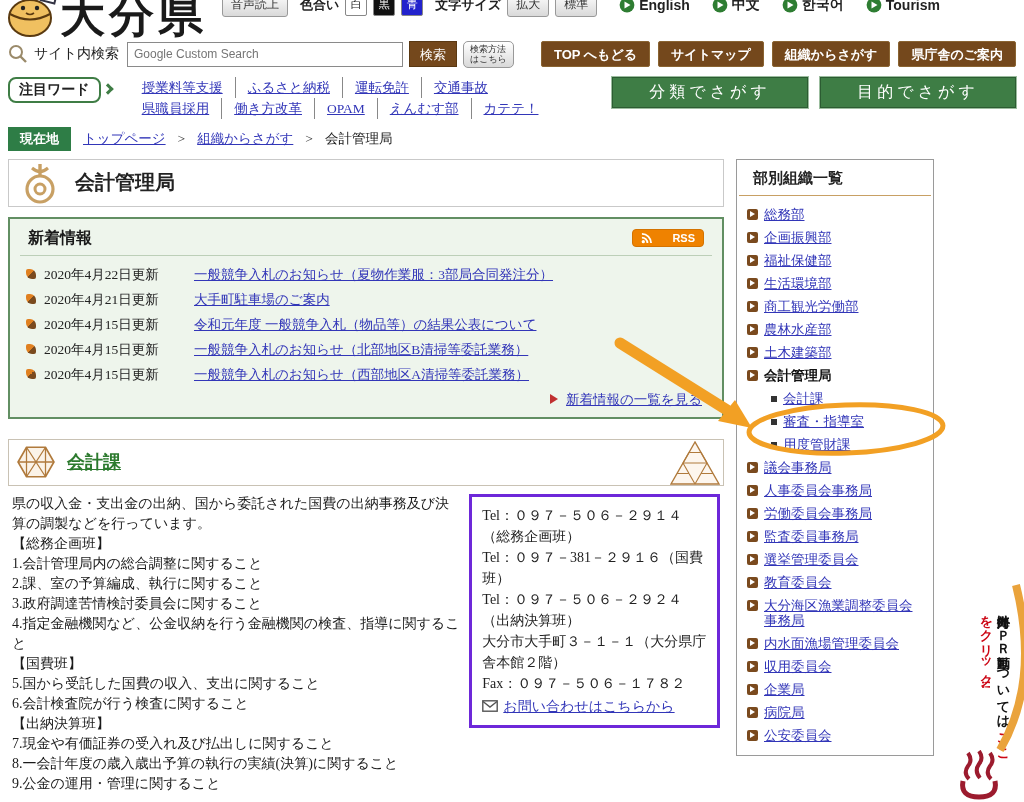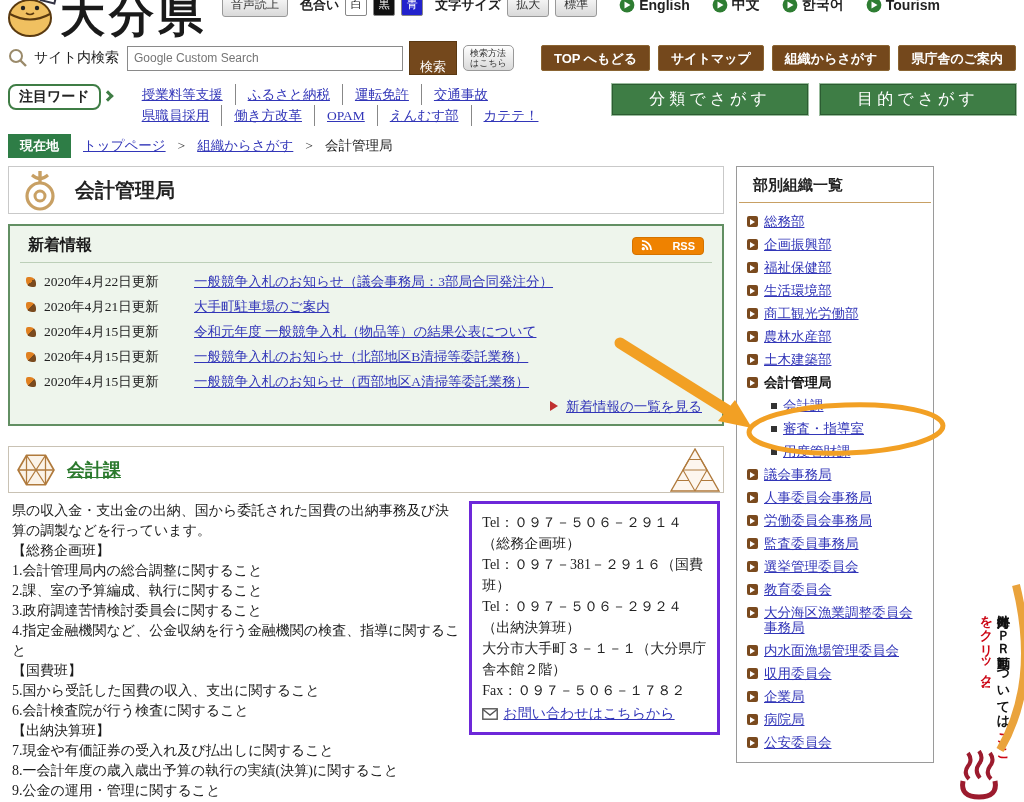--- a/index.html
+++ b/index.html
@@ -27,21 +27,21 @@
   .swatch{width:22px; height:22px; font-size:11px; border:1px solid #888; border-radius:2px; padding:0;}
   .swatch-white{background:#fff; color:#222;}
   .swatch-black{background:#111; color:#fff;}
   .swatch-blue{background:#2222cc; color:#fff;}
   .lang{display:inline-flex; align-items:center; gap:4px; margin-left:16px; color:#222; text-decoration:none; font-weight:bold; font-size:14px; font-family:"Liberation Sans","DejaVu Sans",sans-serif;}
 
   
   .search-row{display:flex; align-items:center; gap:6px; padding:4px 8px 5px;}
   .search-label{font-size:14px; margin-right:2px;}
   .search-input{width:276px; height:25px; border:1px solid #8a8a8a; padding:2px 6px; font-size:12px; color:#333;}
-  .search-btn{background:var(--brown-button); color:#fff; border:1px solid #5a3812; font-size:13px; padding:16px 10px; height:26px;}
+  .search-btn{background:var(--brown-button); color:#fff; border:1px solid #5a3812; font-size:13px; padding:4px 10px; height:26px;}
   .help-btn{background:linear-gradient(#fff,#d9d9d9); border:1px solid #999; border-radius:5px; font-size:9px; line-height:1.15; padding:2px 6px; color:#333; text-align:left;}
   .nav-btns{margin-left:auto; display:flex; gap:8px;}
   .nav-btn{background:var(--brown-button); color:#fff; border:1px solid #8a6432; border-radius:2px; font-size:13px; font-weight:bold; padding:4px 12px; height:26px;}
 
   
   .featured-row{display:flex; align-items:flex-start; padding:4px 8px 2px;}
   .kw-badge{display:inline-flex; align-items:center; border:2px solid #3f7d45; border-radius:8px; padding:2px 9px; font-size:14px; font-weight:bold; color:#222; background:#fff;}
   .kw-chevron{width:8px; height:8px; border-top:3px solid #3f7d45; border-right:3px solid #3f7d45; transform:rotate(45deg); margin:8px 4px 0 3px;}
   .kw-rows{margin-left:14px;}
   .kw-row{display:flex; align-items:center; line-height:21px;}
@@ -237,21 +237,21 @@
             <path d="M1 5 a6 6 0 0 1 6 6" stroke="#fff" stroke-width="2" fill="none"></path>
             <path d="M1 1 a10 10 0 0 1 10 10" stroke="#fff" stroke-width="2" fill="none"></path>
           </svg>
           <span>RSS</span>
         </a>
       </div>
       <div class="news-list" id="news-list">
           <div class="news-row">
             <span class="news-bullet"></span>
             <span class="news-date">2020年4月22日更新</span>
-            <a class="news-link">一般競争入札のお知らせ（議会事務局：3部局合同発注分）</a>
+            <a class="news-link">一般競争入札のお知らせ（夏物作業服：3部局合同発注分）</a>
           </div>
           <div class="news-row">
             <span class="news-bullet"></span>
             <span class="news-date">2020年4月21日更新</span>
             <a class="news-link">大手町駐車場のご案内</a>
           </div>
           <div class="news-row">
             <span class="news-bullet"></span>
             <span class="news-date">2020年4月15日更新</span>
             <a class="news-link">令和元年度 一般競争入札（物品等）の結果公表について</a>

